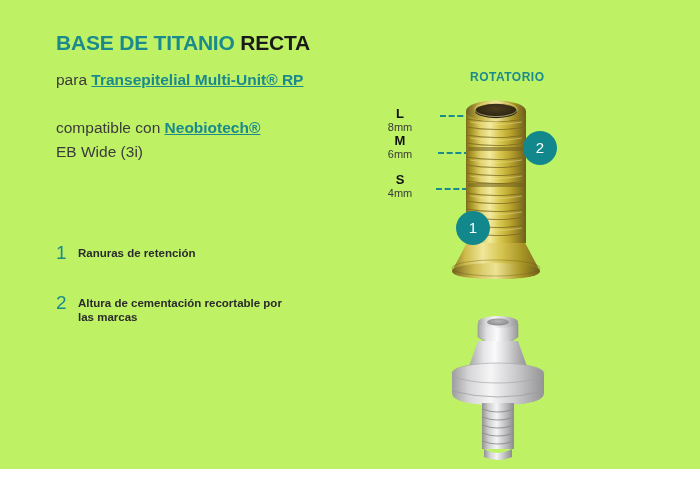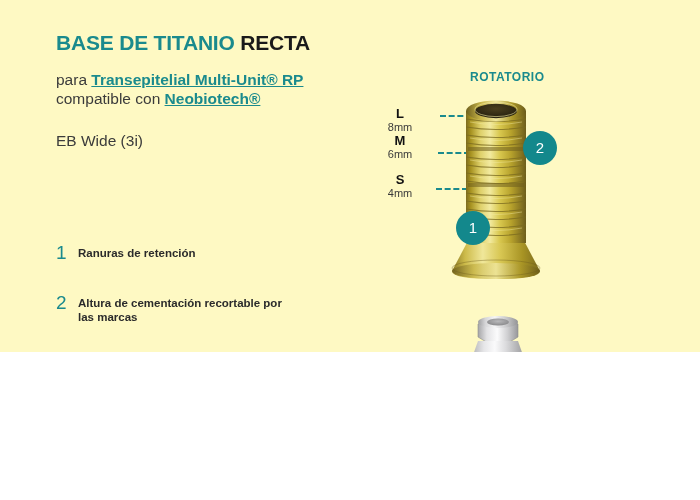--- a/index.html
+++ b/index.html
@@ -8,22 +8,22 @@
     padding: 0;
     background: #ffffff;
   }
   body {
     font-family: "Liberation Sans", sans-serif;
     -webkit-font-smoothing: antialiased;
   }
   #page {
     position: relative;
     width: 700px;
-    height: 352px;
-    background: #fef9c3;
+    height: 469px;
+    background: #bef264;
     overflow: hidden;
   }
 
   
   .title {
     position: absolute;
     left: 56px;
     top: 31px;
     font-size: 21px;
     font-weight: bold;
@@ -39,22 +39,22 @@
     font-size: 15.5px;
     color: #3b3b3b;
     white-space: nowrap;
   }
   .subline .teal {
     color: #1a8a8d;
     font-weight: bold;
     text-decoration: underline;
   }
   #sub1 { top: 71px; }
-  #sub2 { top: 90px; }
-  #sub3 { top: 132px; text-align: right; }
+  #sub2 { top: 119px; }
+  #sub3 { top: 143px; text-align: right; }
 
   
   .legend-item {
     position: absolute;
     left: 56px;
   }
   #legend1 { top: 243px; }
   #legend2 { top: 293px; }
   .legend-num {
     position: absolute;

